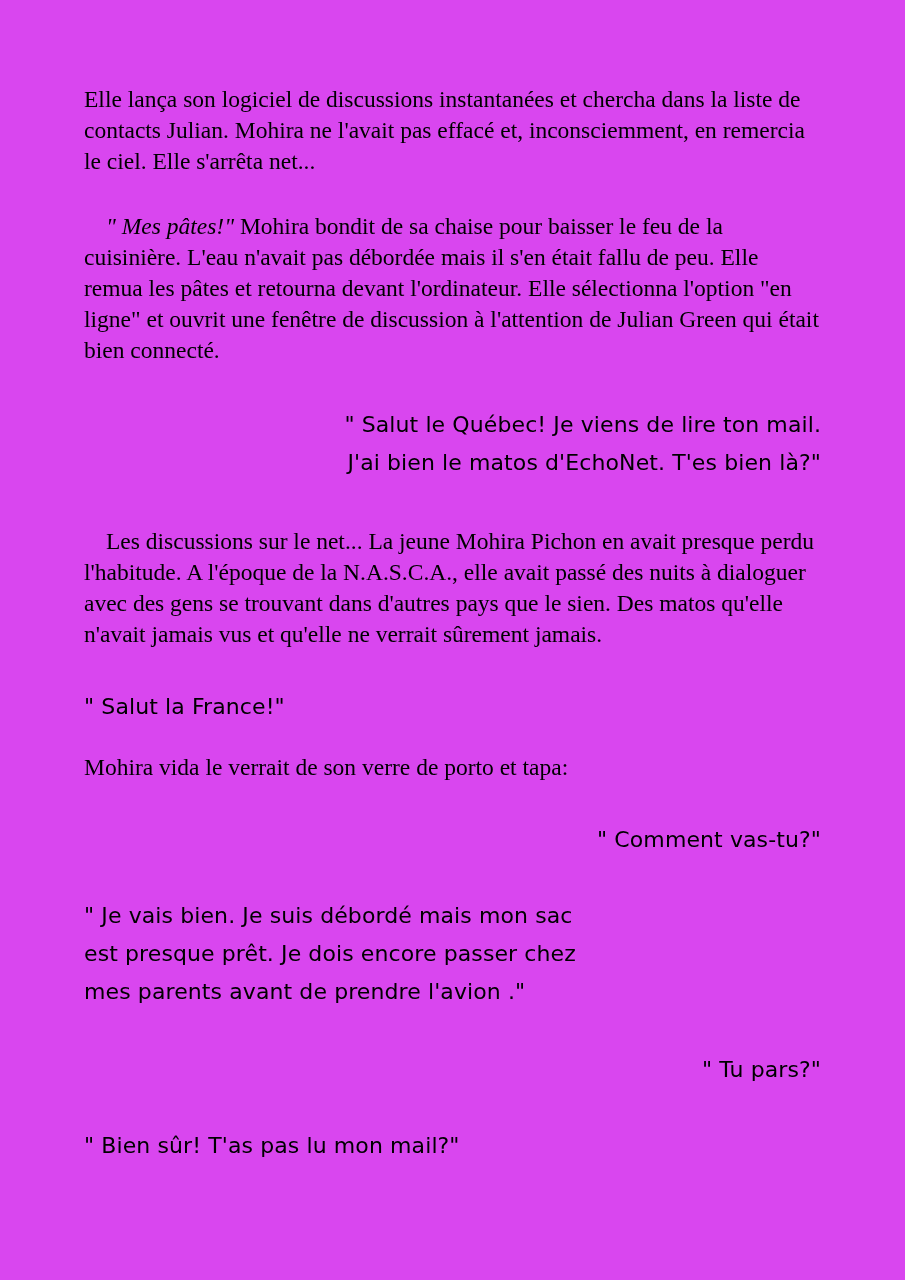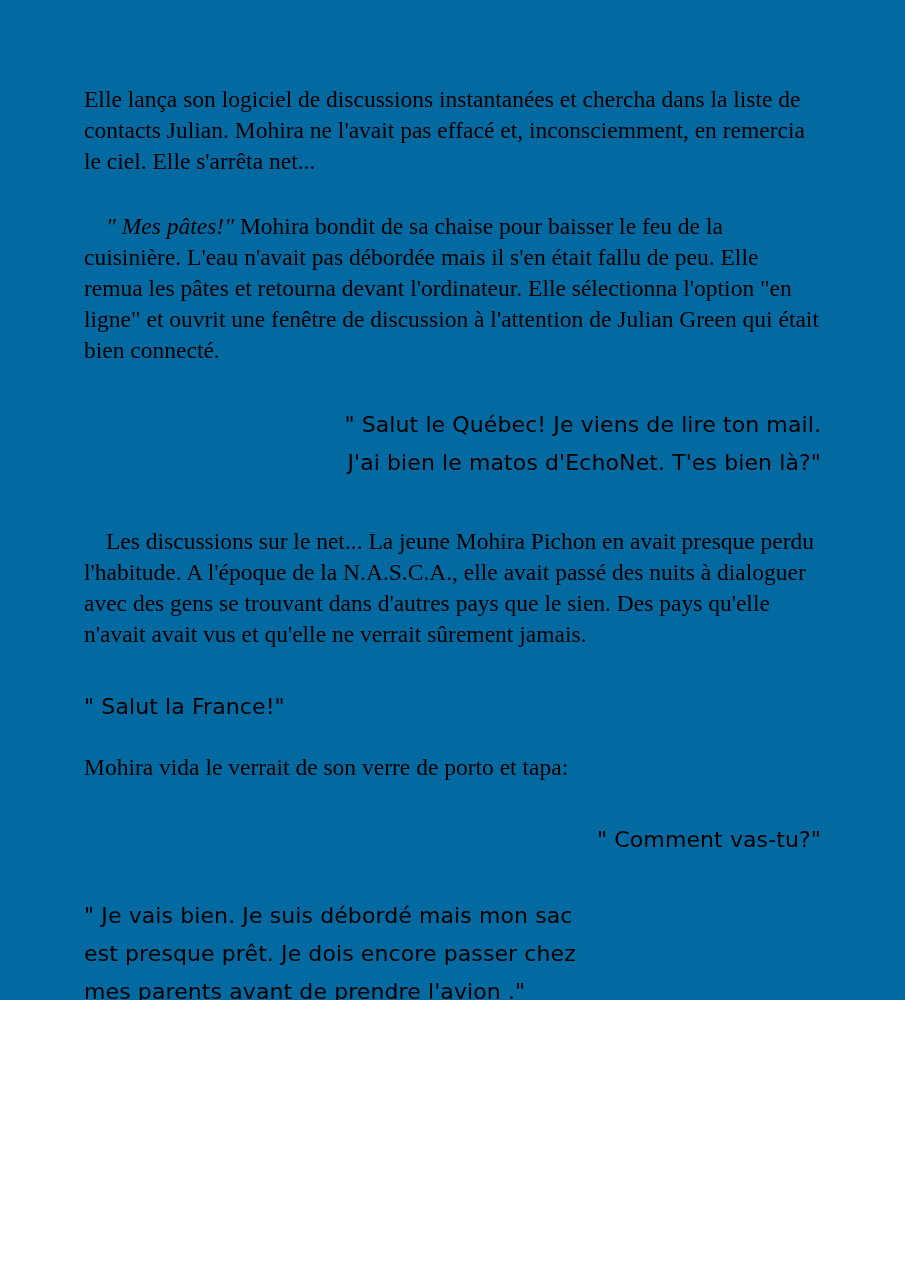--- a/index.html
+++ b/index.html
@@ -3,22 +3,22 @@
 <meta charset="utf-8">
 <style>
   html, body {
     margin: 0;
     padding: 0;
     background: #ffffff;
   }
   .page {
     position: relative;
     width: 905px;
-    height: 1000px;
-    background: #0369a1;
+    height: 1280px;
+    background: #d946ef;
     overflow: hidden;
     box-sizing: border-box;
   }
   .content {
     position: absolute;
     left: 84px;
     top: 84px;
     width: 737px;
   }
 
@@ -75,21 +75,21 @@
 
     <p class="para indent"><em>" Mes pâtes!"</em><span> Mohira bondit de sa chaise pour baisser le feu de la cuisinière. L'eau n'avait pas débordée mais il s'en était fallu de peu. Elle remua les pâtes et retourna devant l'ordinateur. Elle sélectionna l'option "en ligne" et ouvrit une fenêtre de discussion à l'attention de Julian Green qui était bien connecté.</span></p>
 
     <div class="gap-40"></div>
 
     <p class="chat right">" Salut le Québec! Je viens de lire ton mail.
 J'ai bien le matos d'EchoNet. T'es bien là?"</p>
 
     <div class="gap-44"></div>
 
-    <p class="para indent">Les discussions sur le net... La jeune Mohira Pichon en avait presque perdu l'habitude. A l'époque de la N.A.S.C.A., elle avait passé des nuits à dialoguer avec des gens se trouvant dans d'autres pays que le sien. Des pays qu'elle n'avait avait vus et qu'elle ne verrait sûrement jamais.</p>
+    <p class="para indent">Les discussions sur le net... La jeune Mohira Pichon en avait presque perdu l'habitude. A l'époque de la N.A.S.C.A., elle avait passé des nuits à dialoguer avec des gens se trouvant dans d'autres pays que le sien. Des matos qu'elle n'avait jamais vus et qu'elle ne verrait sûrement jamais.</p>
 
     <div class="gap-38"></div>
 
     <p class="chat left">" Salut la France!"</p>
 
     <div class="gap-26"></div>
 
     <p class="para">Mohira vida le verrait de son verre de porto et tapa:</p>
 
     <div class="gap-38"></div>

